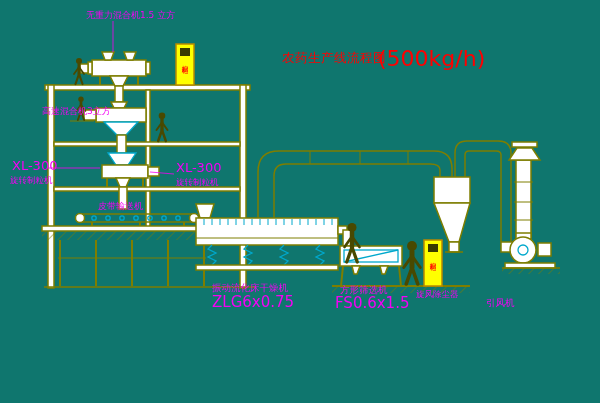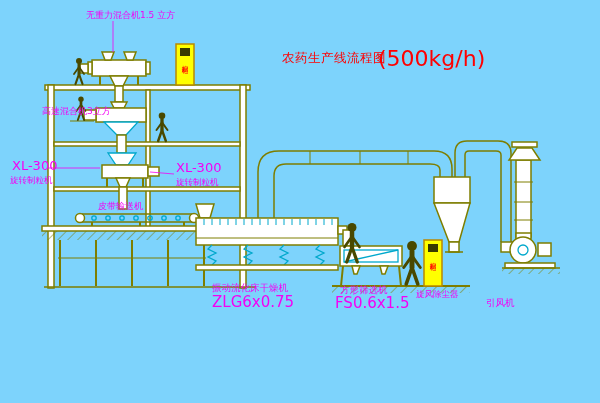--- a/index.html
+++ b/index.html
@@ -1,16 +1,16 @@
 <!DOCTYPE html>
 <html><head>
 <meta charset="utf-8">
 <style>
   html,body { margin:0; padding:0; background:#fff; }
-  .stage { position:relative; width:600px; height:403px; background:#7dd3fc; overflow:hidden;
+  .stage { position:relative; width:600px; height:403px; background:#0f766e; overflow:hidden;
            font-family:"DejaVu Sans", sans-serif; }
   svg { display:block; }
   .ol  { stroke:#7e7e00; fill:none; stroke-width:1.5; }
   .olw { stroke:#7e7e00; fill:#ffffff; stroke-width:1.5; }
   .ol2 { stroke:#7e7e00; fill:none; stroke-width:2; }
   .thin{ stroke:#7e7e00; fill:none; stroke-width:1; }
   .cy  { stroke:#00a8cc; fill:none; stroke-width:1.3; }
   .cyw { stroke:#00a8cc; fill:#ffffff; stroke-width:1.3; }
   .fig { stroke:#494900; fill:none; stroke-linecap:round; }
   .fighead { fill:#494900; stroke:none; }

